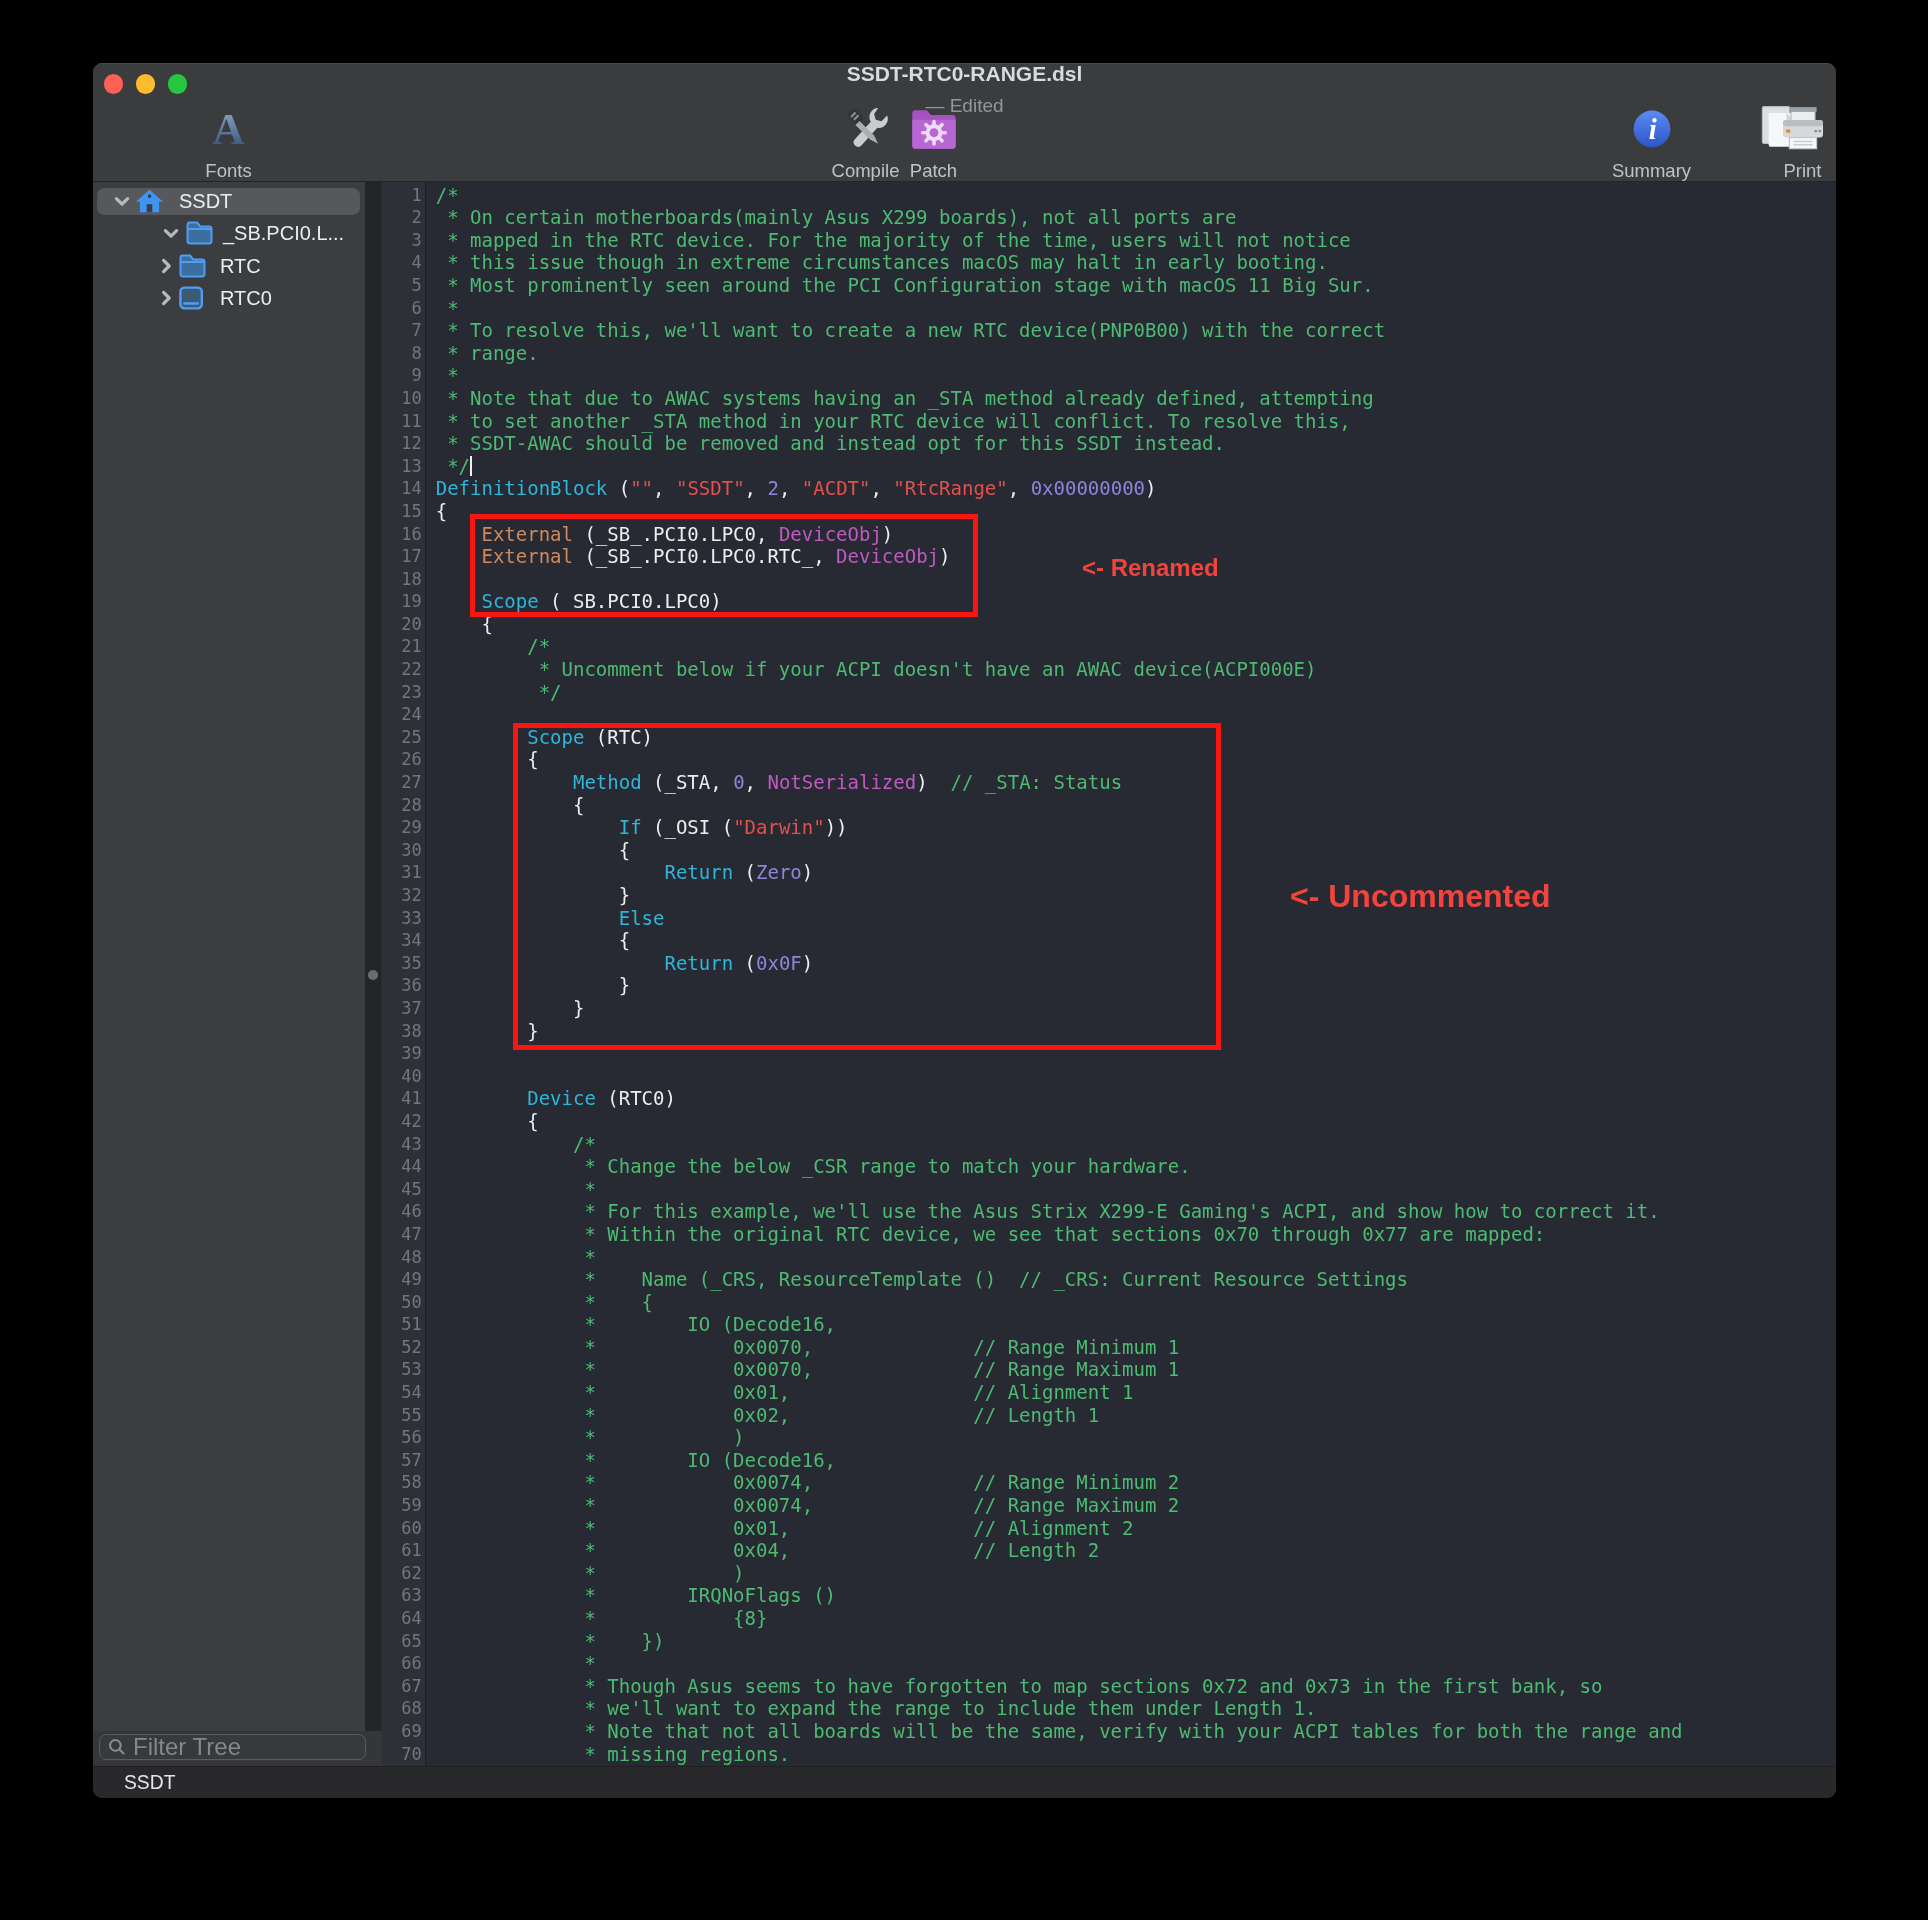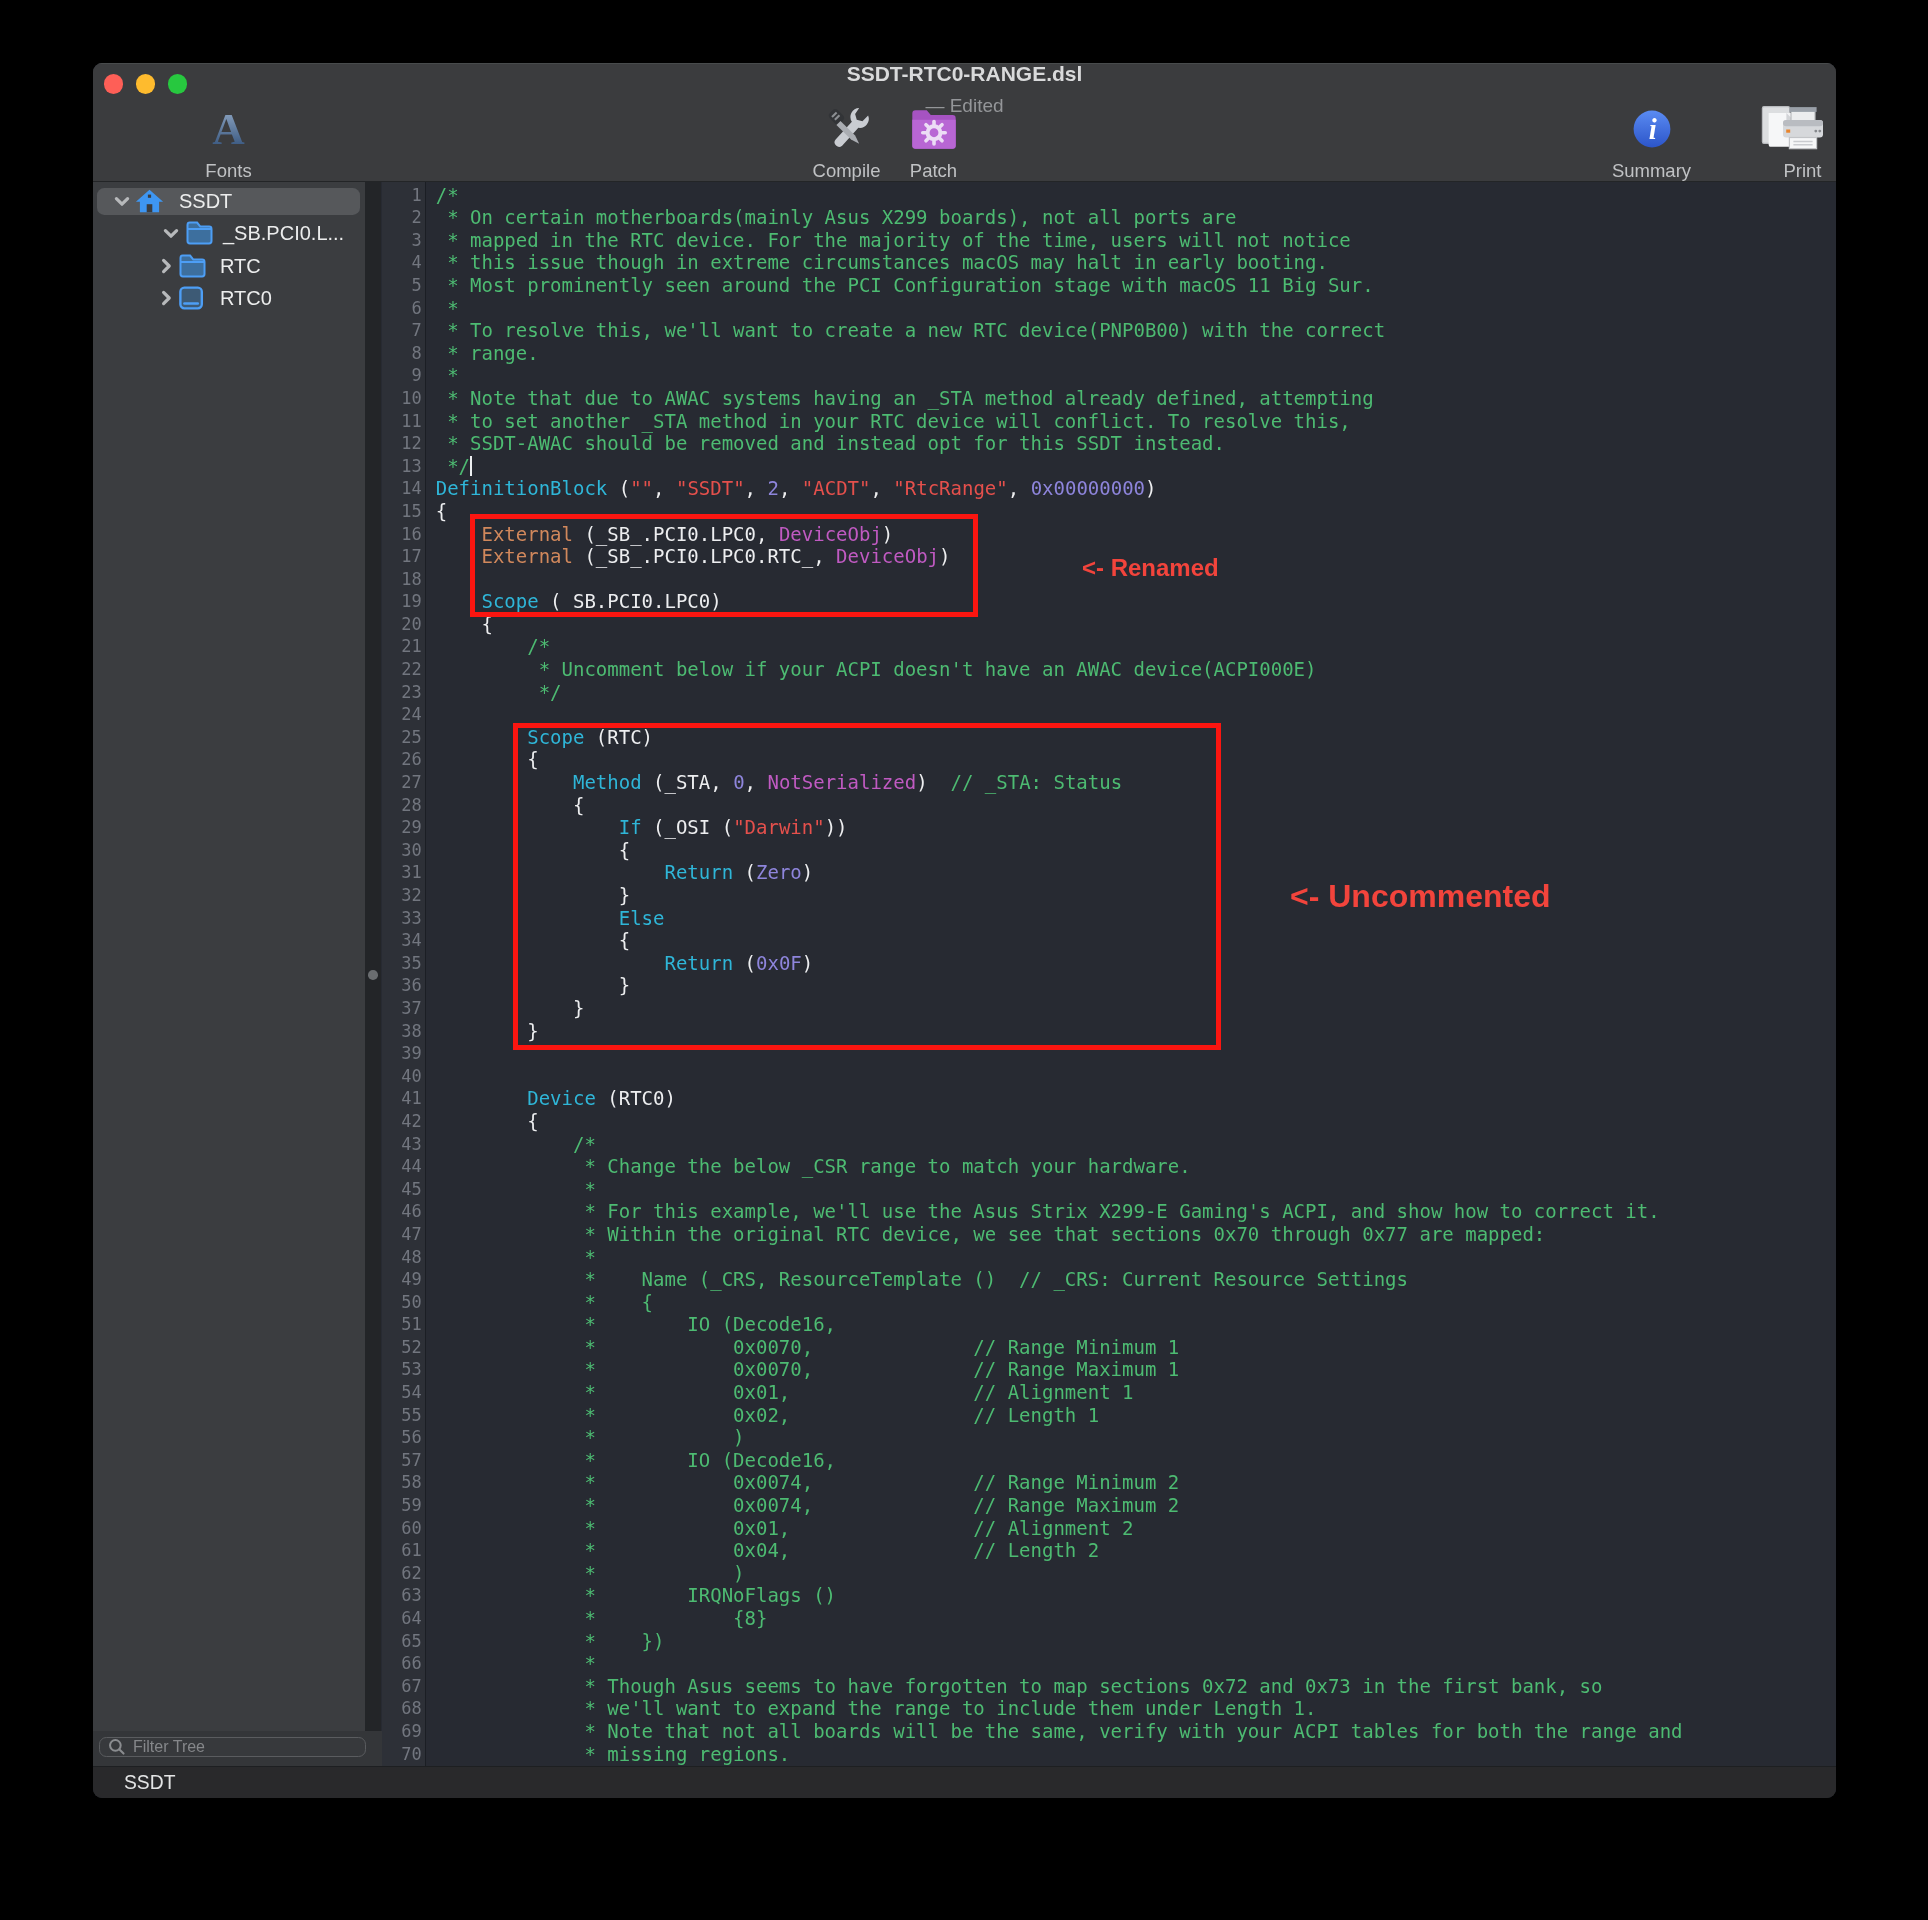--- a/index.html
+++ b/index.html
@@ -18,21 +18,21 @@
 .ticon { height:52px; display:flex; align-items:center; justify-content:center; }
 .tlabel { margin-top:4.8px; font-size:18.5px; color:#c0c2c4; }
 .fontsA { font-family:"Liberation Serif", serif; font-size:45px; line-height:45px; font-weight:bold; background:linear-gradient(#93aac6, #2d4d77); -webkit-background-clip:text; background-clip:text; color:transparent; }
 .main { flex:1; display:flex; min-height:0; }
 .leftpane { width:289px; flex:none; display:flex; flex-direction:column; }
 .tree { flex:1; display:flex; min-height:0; }
 .treecontent { width:272px; background:#3b3d40; position:relative; }
 .splitter { width:16px; background:#232528; position:relative; }
 .dot { position:absolute; left:3.2px; top:788px; width:9.7px; height:9.7px; border-radius:50%; background:#6a6d70; }
 .filterzone { height:35px; background:#343639; display:flex; align-items:center; padding:0 16px 3.2px 6.4px; }
-.filterfield { flex:1; height:20px; border:1.6px solid #5a5c5f; border-radius:7.3px; display:flex; align-items:center; padding-left:7.3px; gap:7.3px; color:#85878a; font-size:16px; background:#37393c; }
+.filterfield { flex:1; height:26px; border:1.6px solid #5a5c5f; border-radius:7.3px; display:flex; align-items:center; padding-left:7.3px; gap:7.3px; color:#85878a; font-size:24px; background:#37393c; }
 .trow { position:absolute; left:0; width:100%; height:32px; }
 .rowsel { position:absolute; left:4px; right:4.8px; top:2.4px; bottom:2.4px; background:#56585b; border-radius:7.3px; }
 .rowin { position:absolute; top:0; height:32px; display:flex; align-items:center; gap:0; }
 .tlab { font-size:20px; color:#eceded; }
 .editor { flex:1; display:flex; min-height:0; }
 .gutter { width:44px; flex:none; background:#2d3037; border-right:1.6px solid #1b1e24; padding:1.6px 3.2px 0 0; text-align:right; font-family:"DejaVu Sans Mono", monospace; font-size:17px; line-height:22.6px; color:#72767f; }
 .codewrap { flex:1; position:relative; overflow:hidden; background:#272a32; }
 .code { padding:1.6px 0 0 9.7px; font-family:"DejaVu Sans Mono", monospace; font-size:19px; line-height:22.6px; white-space:pre; color:#edeef0; }
 .cl { height:22.6px; white-space:pre; }
 .g { color:#4dbb72; } .cy { color:#2fb6d8; } .or { color:#d1885c;margin-top:32px; } .mg { color:#c05ac2; } .rd { color:#e5504c; } .vi { color:#8e85dc; } .w { color:#edeef0; }
@@ -61,21 +61,21 @@
       <span class="edited">— Edited</span>
     </div>
 
     <div class="tbitem" style="left:83px;">
       <div class="ticon">
           <span class="fontsA">A</span>
         </div>
       <div class="tlabel">Fonts</div>
     </div>
 
-    <div class="tbitem" style="left:701px;">
+    <div class="tbitem" style="left:720px;">
       <div class="ticon">
         <svg width="52" height="52" viewBox="0 0 64 64">
           <path d="M47 6 a11 11 0 0 0 -9 17 l-20 22 a5.5 5.5 0 0 0 8 7.5 l20 -22 a11 11 0 0 0 12 -15 l-7 7 -7 -2 -2 -7 z" fill="#c9ccd1"></path>
           <rect x="12" y="8" width="14" height="18" rx="5" transform="rotate(-45 19 17)" fill="#323437"></rect>
           <rect x="15" y="12" width="8" height="2.6" transform="rotate(-45 19 17)" fill="#8b8e92"></rect>
           <rect x="15" y="17" width="8" height="2.6" transform="rotate(-45 19 17)" fill="#8b8e92"></rect>
           <path d="M24 22 l18 18 5 10 -10 -5 -18 -18 z" fill="#aaadb2"></path>
         </svg>
       </div>
       <div class="tlabel">Compile</div>

